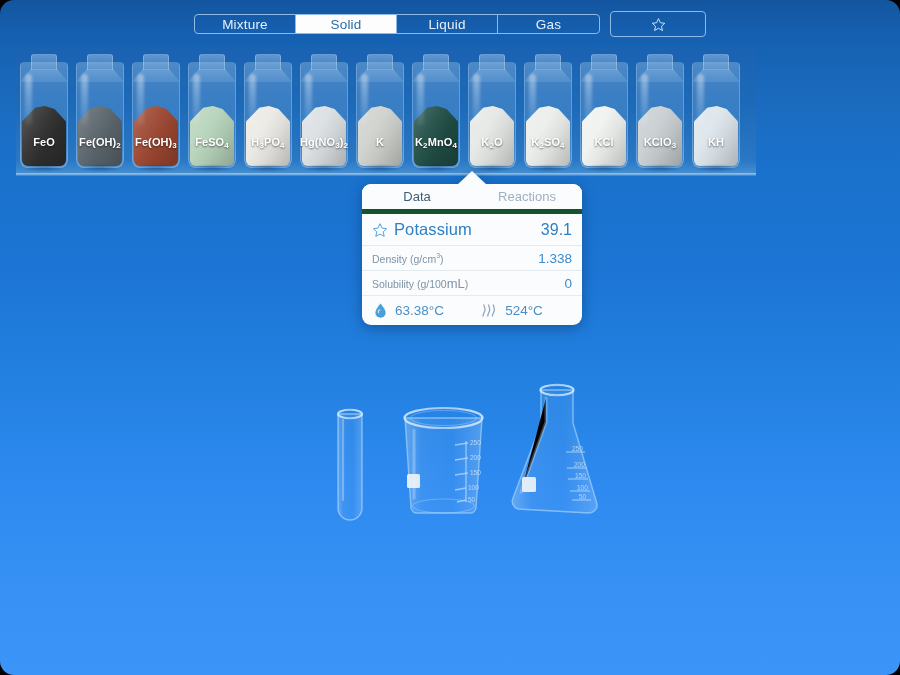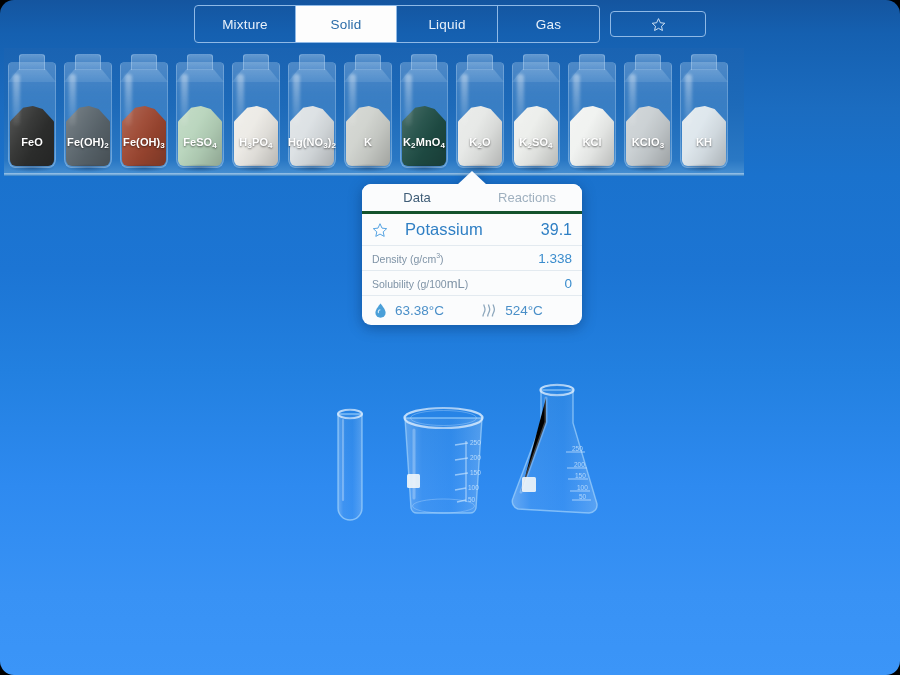--- a/index.html
+++ b/index.html
@@ -28,21 +28,21 @@
 
   
   .topbar {
     position: absolute; top: 0; left: 0; right: 0; height: 48px;
     display: flex; align-items: center; justify-content: center;
     gap: 10px;
     z-index: 40;
   }
   .segctl {
     display: flex;
-    height: 38px;
+    height: 20px;
     border: 1px solid #8fb9e6;
     border-radius: 4px;
     overflow: hidden;
   }
   .seg {
     display: flex; align-items: center; justify-content: center;
     width: 101px; height: 100%;
     font-size: 13.5px;
     color: #e8f1fb;
     background: transparent;
@@ -64,21 +64,21 @@
     display:block;
     width: 15px; height: 15px;
     fill: none;
     stroke: #d7e7f8;
     stroke-width: 1.5;
   }
 
   
   .shelf {
     position: absolute;
-    top: 48px; left: 4px; width: 740px; height: 128px;
+    top: 48px; left: 16px; width: 740px; height: 128px;
     overflow: hidden;
     z-index: 10;
   }
   .shelf-surface {
     position: absolute; inset: 0;
     background: linear-gradient(180deg, #1a63b2 0%, #1d6ab9 45%, #2a78c4 88%, #4a92d4 100%);
   }
   .shelf-lip {
     position: absolute; left: 0; right: 0; bottom: 0; height: 3px;
     background: linear-gradient(180deg, #9cc4e8 0%, #6ba5d8 60%, #2b7ac4 100%);
@@ -195,37 +195,36 @@
     border-bottom: 14px solid #fbfcfd;
   }
   .card {
     background: #fbfcfd;
     border-radius: 9px;
     overflow: hidden;
   }
   .card-tabs {
     display: flex;
     height: 30px;
-    border-bottom: 3px solid #14532d;
+    border-bottom: 5px solid #14532d;
   }
   .card-tab {
     flex: 1;
     display: flex; align-items: center; justify-content: center;
     font-size: 13px;
     color: #9fb0bf;
     background: #fbfcfd;
   }
   .card-tab.active { color: #3f5d77; }
 
   .row-title {
     display: flex; align-items: center;
     height: 32px;
     padding: 0 10px;
     border-bottom: 1px solid #e3eaf0;
-    gap: 11px;
   }
   .row-title .fav {
     width: 16px; height: 16px;
     flex: 0 0 16px;
     margin-right: 6px;
   }
   .row-title .fav svg { display:block; width:16px; height:16px; fill:none; stroke:#4a9de0; stroke-width:1.4; }
   .row-title .name {
     flex: 1;
     font-size: 16.5px;

